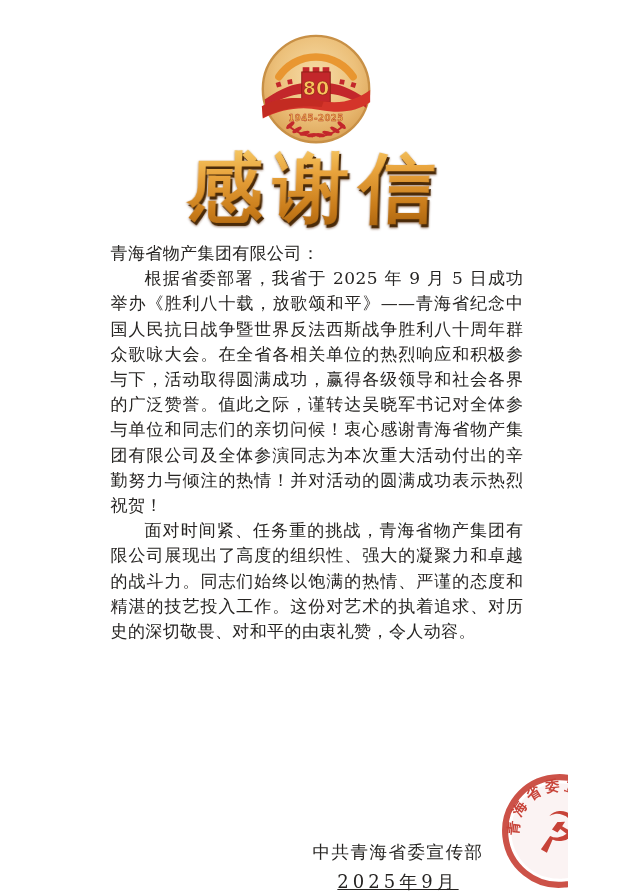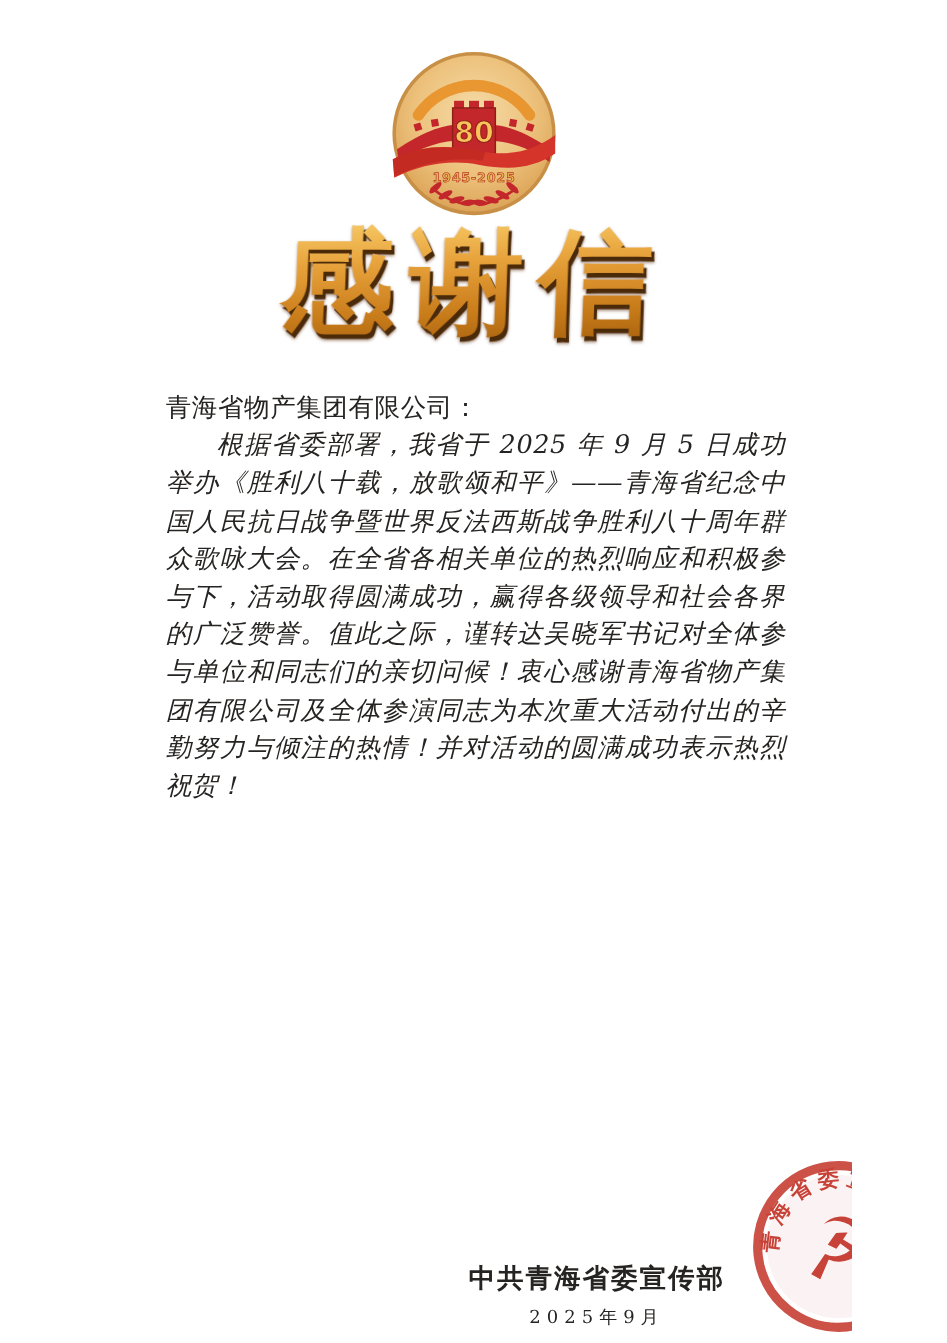--- a/index.html
+++ b/index.html
@@ -42,50 +42,51 @@
     -webkit-background-clip: text;
     background-clip: text;
     color: transparent;
     filter: drop-shadow(2px 3px 0px #4a2a08) drop-shadow(0px 1px 1px rgba(90,40,10,.55));
     transform: skewX(-2deg);
   }
 
   
   .letter-body {
     position: absolute;
-    top: 260px;
+    top: 241px;
     left: 47px;
     right: 44px;
     font-size: 17px;
     line-height: 25.2px;
     color: #262422;
     text-align: justify;
     letter-spacing: 0.4px;
   }
   .letter-body .salutation { text-indent: 0; }
-  .letter-body p.para { text-indent: 2em; font-style: italic; }
+  .letter-body p.para { text-indent: 2em; }
 
   
   .signature-block {
     position: absolute;
     top: 840px;
     right: 84px;
     text-align: center;
     color: #262422;
     z-index: 2;
   }
   .signature-name {
     font-size: 17.5px;
-    font-weight: 700;
+    font-weight: 400;
     letter-spacing: 1.5px;
   }
   .signature-date {
     margin-top: 6px;
-    font-size: 12px;
+    font-size: 18px;
     letter-spacing: 4px;
+    text-decoration: underline;
   }
 
   
   .official-seal {
     position: absolute;
     top: 770px;
     left: 433px;
     width: 124px;
     height: 122px;
     z-index: 3;
@@ -152,20 +153,21 @@
         <ellipse cx="64" cy="107.5" rx="5.5" ry="2.1" transform="rotate(6 64 107.5)"></ellipse>
       </g>
     </svg>
   </div>
 
   <div class="letter-title">感谢信</div>
 
   <div class="letter-body">
     <p class="salutation">青海省物产集团有限公司：</p>
     <p class="para">根据省委部署，我省于 2025 年 9 月 5 日成功举办《胜利八十载，放歌颂和平》——青海省纪念中国人民抗日战争暨世界反法西斯战争胜利八十周年群众歌咏大会。在全省各相关单位的热烈响应和积极参与下，活动取得圆满成功，赢得各级领导和社会各界的广泛赞誉。值此之际，谨转达吴晓军书记对全体参与单位和同志们的亲切问候！衷心感谢青海省物产集团有限公司及全体参演同志为本次重大活动付出的辛勤努力与倾注的热情！并对活动的圆满成功表示热烈祝贺！</p>
+    <p class="para">面对时间紧、任务重的挑战，青海省物产集团有限公司展现出了高度的组织性、强大的凝聚力和卓越的战斗力。同志们始终以饱满的热情、严谨的态度和精湛的技艺投入工作。这份对艺术的执着追求、对历史的深切敬畏、对和平的由衷礼赞，令人动容。</p>
   </div>
 
   <div class="signature-block">
     <div class="signature-name">中共青海省委宣传部</div>
     <div class="signature-date">2025年9月</div>
   </div>
 
   <div class="official-seal">
     <svg viewBox="0 0 120 120" xmlns="http://www.w3.org/2000/svg">
       <defs>

